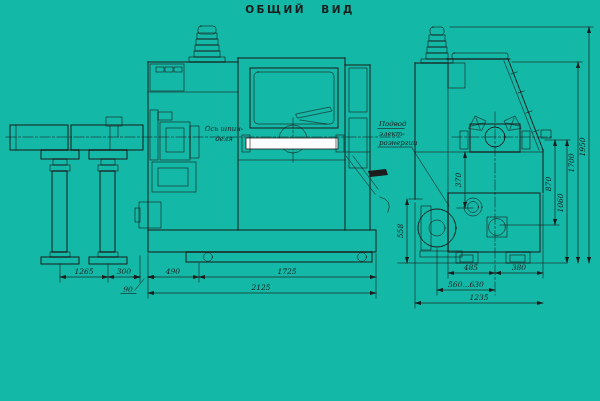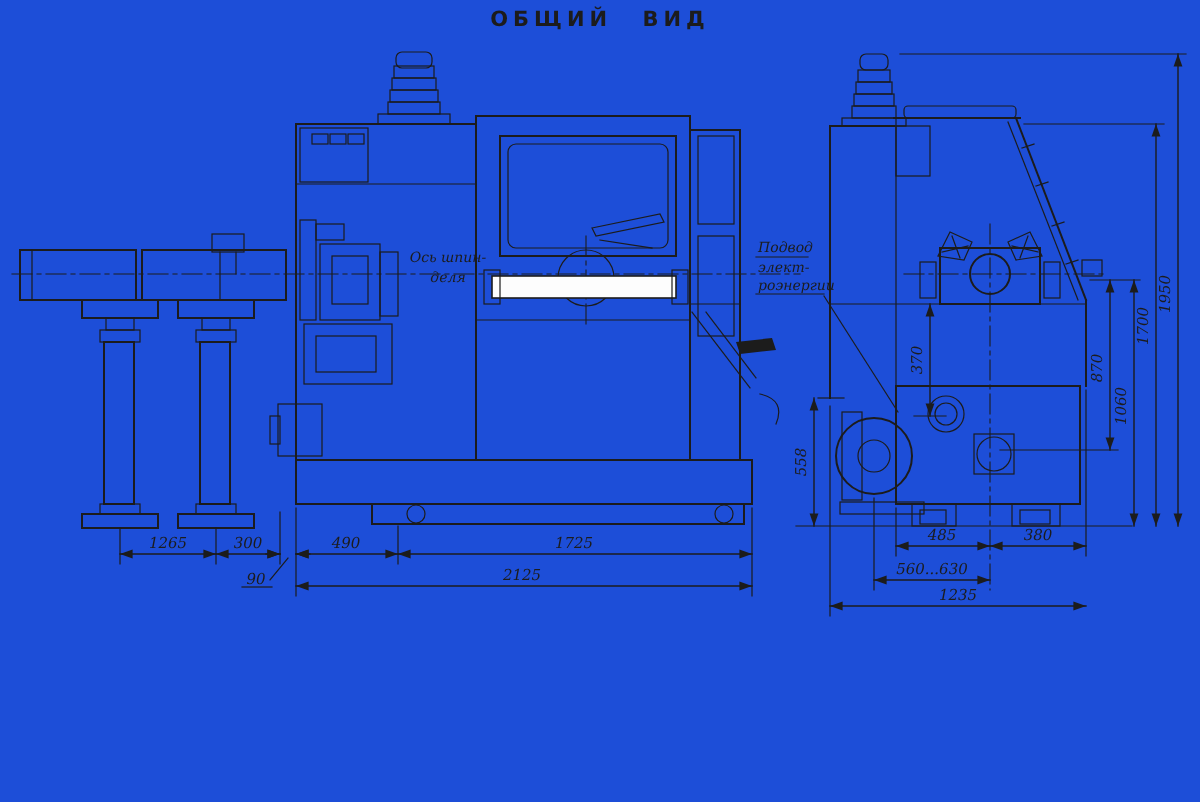--- a/index.html
+++ b/index.html
@@ -1,16 +1,16 @@
 <!DOCTYPE html>
 <html><head>
 <meta charset="utf-8">
 <style>
   html,body{margin:0;padding:0;background:#ffffff;}
-  .canvas{width:600px;height:401px;background:#1d4ed8;position:relative;overflow:hidden;
+  .canvas{width:600px;height:401px;background:#14b8a6;position:relative;overflow:hidden;
           font-family:"DejaVu Sans", sans-serif;}
   svg{display:block;}
   .ink{stroke:#1c1c1c;fill:none;stroke-width:1;stroke-linecap:square;}
   .thin{stroke-width:.6;}
   .dim{stroke-width:.7;}
   .cl{stroke-dasharray:10 2.5 2 2.5;stroke-width:.55;}
   text{stroke:none;fill:#1c1c1c;}
   .title-txt{font:bold 10.5px "DejaVu Sans", sans-serif;text-anchor:middle;
              letter-spacing:2.5px;word-spacing:9px;}
   .lbl{font:italic 7px "DejaVu Serif", serif;}

